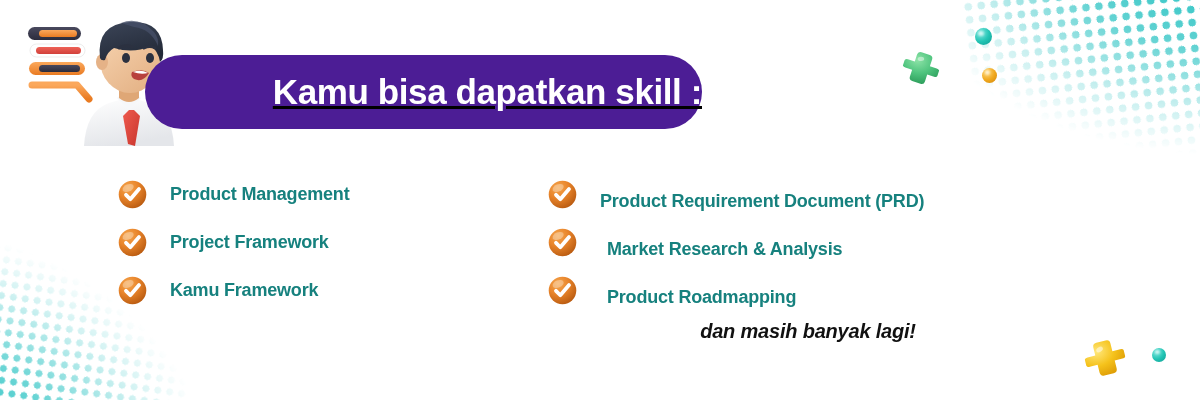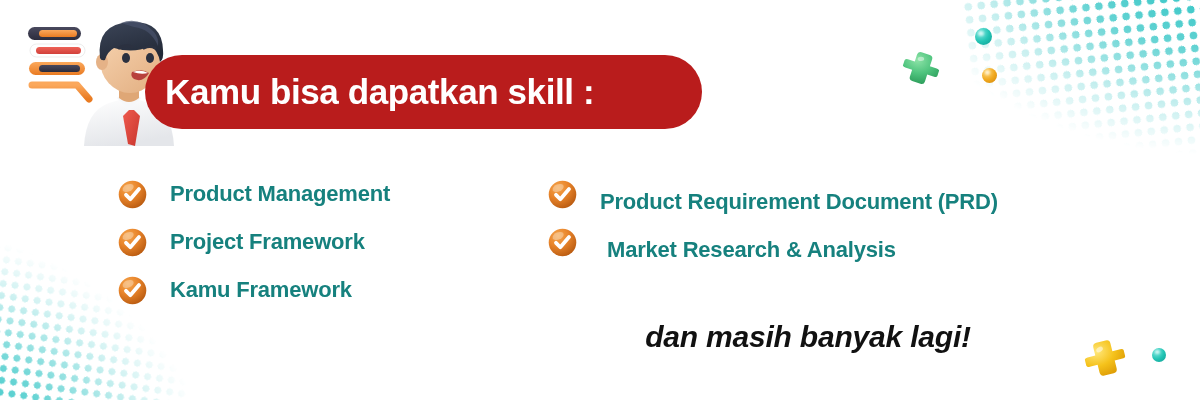--- a/index.html
+++ b/index.html
@@ -105,25 +105,26 @@
     pointer-events: none;
   }
 
   
   .headline-pill {
     position: absolute;
     top: 55px;
     left: 145px;
     width: 557px;
     height: 74px;
-    background: #b91c1c;
+    background: #4c1d95;
     border-radius: 37px;
     display: flex;
     align-items: center;
-    justify-content: flex-start;
+    justify-content: flex-end;
+    text-decoration: underline;
   }
   .headline-text {
     color: #FFFFFF;
     font-family: "Liberation Sans", sans-serif;
     font-size: 35px;
     font-weight: bold;
     letter-spacing: -0.4px;
     white-space: nowrap;
     padding-left: 20px;
   }
@@ -149,38 +150,38 @@
   }
   .skill-check {
     flex: 0 0 auto;
     width: 29px;
     height: 29px;
     position: relative;
   }
   .skill-label {
     color: #16817E;
     font-family: "Liberation Sans", sans-serif;
-    font-size: 22px;
+    font-size: 18px;
     font-weight: bold;
     letter-spacing: -0.2px;
     white-space: nowrap;
   }
   .skill-col-left .skill-label { margin-left: 23px; }
   .skill-col-right .skill-label { margin-left: 23px; margin-top: 15px; }
   .skill-col-right .skill-row.indent .skill-label { margin-left: 30px; }
 
   .more-text {
     position: absolute;
     top: 150px;
     left: 548px;
     width: 520px;
     text-align: center;
     color: #111111;
     font-family: "Liberation Sans", sans-serif;
-    font-size: 30px;
+    font-size: 20px;
     font-weight: bold;
     font-style: italic;
     letter-spacing: -0.2px;
     white-space: nowrap;
   }
 </style>
 </head>
 <body>
 
 <div class="banner-canvas">
@@ -359,20 +360,30 @@
         <span class="skill-check">
           <svg viewBox="0 0 40 40" width="100%" height="100%">
             <circle cx="20" cy="20" r="19" fill="url(#ckA)"></circle>
             <ellipse cx="14" cy="11" rx="8" ry="5" fill="rgba(255,255,255,0.33)" transform="rotate(-22 14 11)"></ellipse>
             <path d="M11 20.5 l6 6 l12 -14" stroke="#FFFFFF" stroke-width="5.2" fill="none" stroke-linecap="round" stroke-linejoin="round"></path>
           </svg>
         </span>
         <span class="skill-label">Market Research &amp; Analysis</span>
       </div>
 
+      <div class="skill-row indent">
+        <span class="skill-check">
+          <svg viewBox="0 0 40 40" width="100%" height="100%">
+            <circle cx="20" cy="20" r="19" fill="url(#ckA)"></circle>
+            <ellipse cx="14" cy="11" rx="8" ry="5" fill="rgba(255,255,255,0.33)" transform="rotate(-22 14 11)"></ellipse>
+            <path d="M11 20.5 l6 6 l12 -14" stroke="#FFFFFF" stroke-width="5.2" fill="none" stroke-linecap="round" stroke-linejoin="round"></path>
+          </svg>
+        </span>
+        <span class="skill-label">Product Roadmapping</span>
+      </div>
 
     </div>
 
     <div class="more-text">dan masih banyak lagi!</div>
 
   </div>
 
 </div>
 
 </body></html>

